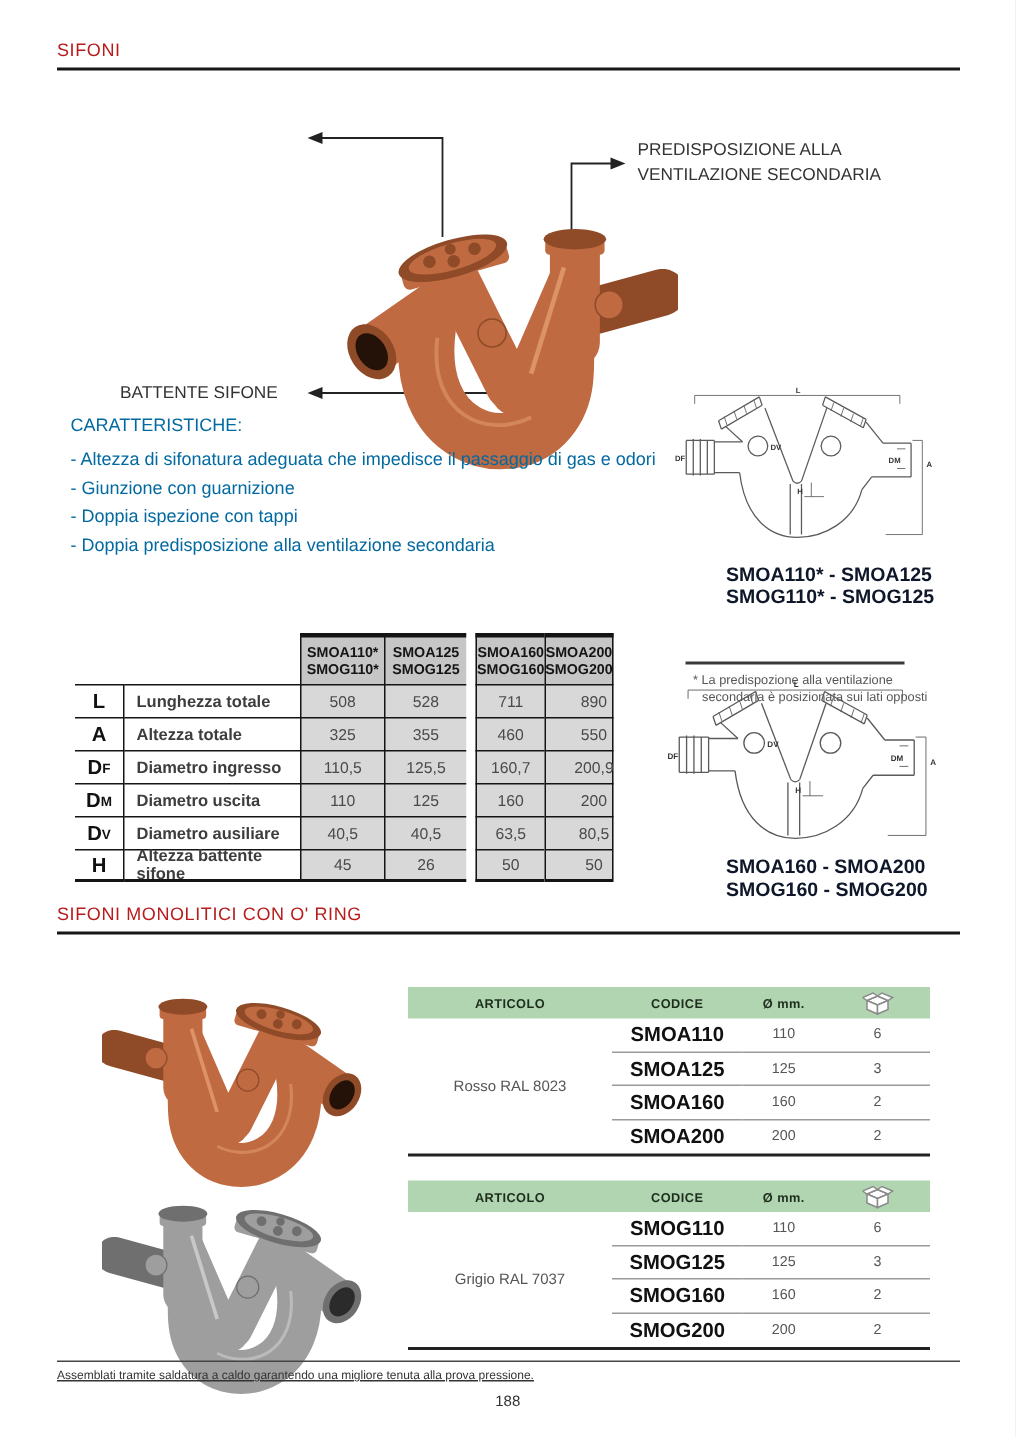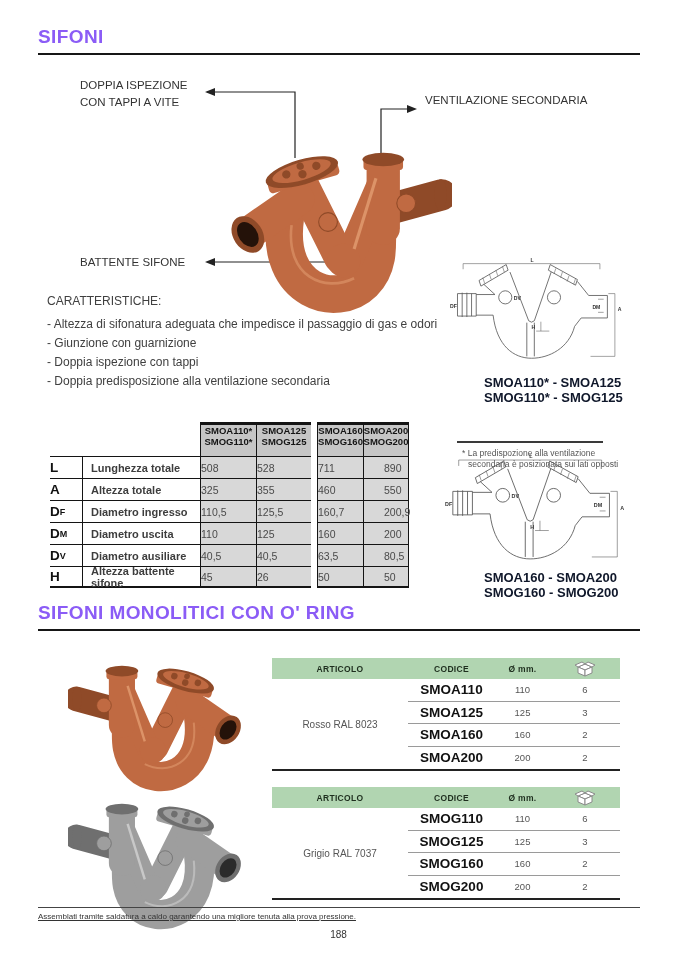--- a/index.html
+++ b/index.html
@@ -1,42 +1,42 @@
 <!DOCTYPE html>
 <html><head>
 <meta charset="utf-8">
 <style>
   html,body{margin:0;padding:0;background:#e8e8e8;}
   .page{position:relative;width:677px;height:958px;background:#ffffff;margin:0 auto;
         font-family:"Liberation Sans",sans-serif;color:#1a1a1a;overflow:hidden;}
   .abs{position:absolute;}
 
   
-  .sec-title{position:absolute;left:38px;width:602px;font-weight:bold;font-size:19px;
-             letter-spacing:.4px;color:#8b5cf6;padding-bottom:5px;border-bottom:2.5px solid #161616;}
+  .sec-title{position:absolute;left:38px;width:602px;font-weight:normal;font-size:12px;
+             letter-spacing:.4px;color:#b91c1c;padding-bottom:5px;border-bottom:2.5px solid #161616;}
 
   
   .callout{position:absolute;font-size:11.5px;line-height:17px;color:#333;}
 
   
-  .carat{position:absolute;left:47px;top:294px;width:430px;font-size:12px;color:#404040;}
+  .carat{position:absolute;left:47px;top:276px;width:430px;font-size:12px;color:#0369a1;}
   .carat .ct{margin-bottom:7px;}
   .carat .ci{line-height:19px;}
 
   
   .dcap{position:absolute;left:484px;font-weight:bold;font-size:13px;line-height:15px;color:#0f172a;}
   .dfoot{position:absolute;left:462px;font-size:8.5px;line-height:11px;color:#555;margin-top:42px;}
   .dfoot .ind{padding-left:6px;}
   .divider{position:absolute;left:457px;top:441px;width:146px;height:2px;background:#3a3a3a;}
 
   
   .dtable{position:absolute;left:50px;top:422px;display:grid;
           grid-template-columns:33px 117px 56px 55px 6px 46px 46px;
           grid-template-rows:34px repeat(6,22px);font-size:10.5px;}
-  .dtable .cell{display:flex;align-items:center;justify-content:flex-start;box-sizing:border-box;}
+  .dtable .cell{display:flex;align-items:center;justify-content:center;box-sizing:border-box;}
   .dtable .spacer{grid-column:1/3;}
   .dtable .h{background:#c6c6c6;border-top:3px solid #141414;border-left:1px solid #141414;
              flex-direction:column;font-weight:bold;font-size:9.5px;line-height:11px;color:#141414;}
   .dtable .hlast{border-right:1px solid #141414;}
   .dtable .sym{border-top:1px solid #141414;border-right:1px solid #141414;
                font-weight:bold;font-size:13.5px;color:#111;}
   .dtable .sym sub{font-size:9px;font-weight:bold;}
   .dtable .desc{border-top:1px solid #141414;justify-content:flex-start;padding-left:8px;
                 font-weight:bold;font-size:11px;color:#3d3d3d;}
   .dtable .val{background:#d8d8d8;border-top:1px solid #141414;border-left:1px solid #141414;color:#4a4a4a;}
@@ -140,25 +140,22 @@
         <path d="M3,6 L0,4 L7,1 L10,3 Z"></path>
         <path d="M17,6 L20,4 L13,1 L10,3 Z"></path>
       </g>
     </defs>
   </svg>
 
   <div class="sec-title" style="top:26px">
     <span>SIFONI</span>
   </div>
 
-  <div class="callout" style="left:80px;top:77px">
-    <div>DOPPIA ISPEZIONE</div>
-    <div>CON TAPPI A VITE</div>
-  </div>
   <div class="callout" style="left:425px;top:92px">
+    <div>PREDISPOSIZIONE ALLA</div>
     <div>VENTILAZIONE SECONDARIA</div>
   </div>
   <div class="callout" style="left:80px;top:254px">
     <div>BATTENTE SIFONE</div>
   </div>
 
   <svg class="abs" style="left:0;top:0;pointer-events:none" width="677" height="330" viewBox="0 0 677 330">
     <g stroke="#222" stroke-width="1.2" fill="none">
       <polyline points="207,92 295,92 295,158"></polyline>
       <polyline points="381,170 381,109 414,109"></polyline>

